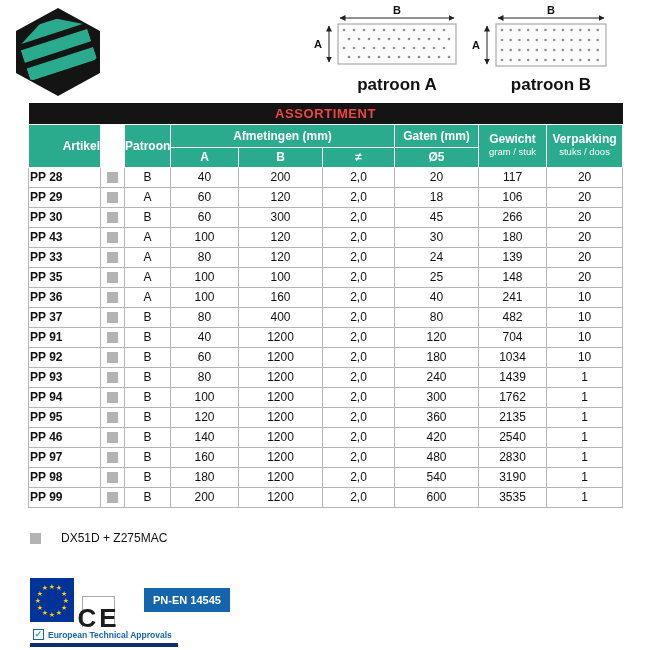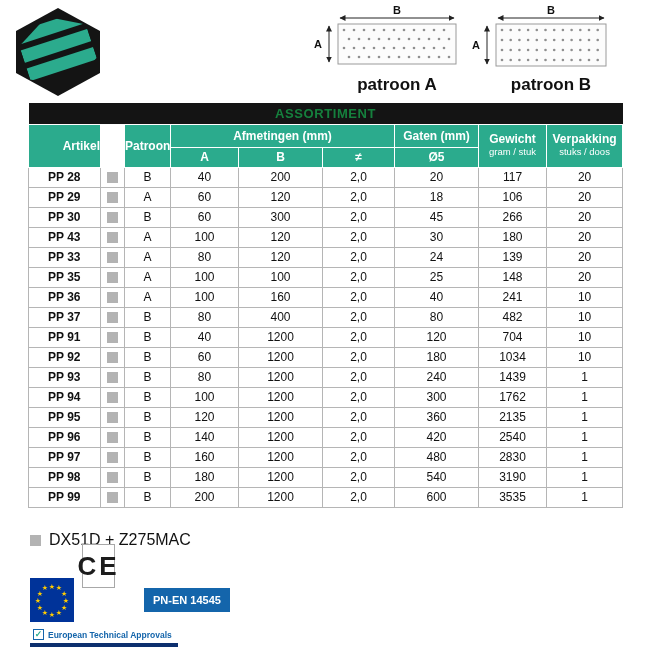--- a/index.html
+++ b/index.html
@@ -13,35 +13,35 @@
   .logo{position:absolute;left:10px;top:6px;}
 
   .diagram{position:absolute;top:4px;}
   .diagram .dlabel{font-weight:bold;font-size:17px;text-align:center;margin-top:1px;}
   #diagA{left:310px;} #diagA .dlabel{width:118px;margin-left:28px;}
   #diagB{left:468px;} #diagB .dlabel{width:110px;margin-left:28px;}
   .dimtext{font-weight:bold;font-size:11px;fill:#111;}
 
   table.assort{position:absolute;left:28px;top:103px;width:594px;border-collapse:collapse;table-layout:fixed;font-size:12px;}
   .assort th,.assort td{padding:0;}
-  .title-row th{background:var(--titlebar);color:#15803d;font-size:13px;font-weight:bold;letter-spacing:.6px;height:21px;text-align:center;}
+  .title-row th{background:var(--titlebar);color:#ef4444;font-size:13px;font-weight:bold;letter-spacing:.6px;height:21px;text-align:center;}
   .hdr th{background:var(--teal);color:#fff;font-weight:bold;border:1.5px solid #fff;font-size:12px;text-align:center;}
   .hdr1 th{height:23px;} .hdr2 th{height:20px;}
   .hdr th.ind-h{background:#fff;}
   .hdr th.left{text-align:right;padding-left:8px;}
   .sub{font-size:9.5px;font-weight:normal;line-height:1.1;}
   .hdr .main{line-height:1.15;}
   tbody td{height:20px;border:1px solid var(--grid);text-align:center;background:#fff;}
-  tbody td.artikel{text-align:left;padding-left:19px;font-weight:bold;}
+  tbody td.artikel{text-align:left;padding-left:1px;font-weight:bold;}
   .sq{display:inline-block;width:11px;height:11px;background:var(--gray-sq);vertical-align:middle;}
 
-  .legend{position:absolute;left:30px;top:531px;display:flex;align-items:center;gap:8px;font-size:16px;}
+  .legend{position:absolute;left:30px;top:531px;display:flex;align-items:center;gap:20px;font-size:12px;}
 
   .flag{position:absolute;left:30px;top:578px;}
-  .ce-box{position:absolute;left:82px;top:544px;width:33px;height:44px;border:1px solid #a8a8a8;background:#fff;
+  .ce-box{position:absolute;left:82px;top:596px;width:33px;height:44px;border:1px solid #a8a8a8;background:#fff;
           display:flex;align-items:center;justify-content:center;font-weight:bold;font-size:26px;letter-spacing:3px;color:#1c1c1c;}
   .std-box{position:absolute;left:144px;top:588px;background:var(--stdblue);color:#fff;font-size:11px;font-weight:bold;padding:6px 9px;}
 
   .eta{position:absolute;left:30px;top:627px;display:inline-flex;align-items:center;gap:4px;
        padding:2px 6px 3px 3px;border-bottom:4px solid var(--navy);background:#fff;}
   .eta .check{width:11px;height:11px;border:1px solid var(--stdblue);display:flex;align-items:center;justify-content:center;
               font-size:9px;color:var(--teal);font-weight:bold;line-height:1;background:#fff;}
   .eta .etatext{color:var(--stdblue);font-size:8.5px;font-weight:bold;white-space:nowrap;}
 </style>
 </head>
@@ -367,21 +367,21 @@
     <td><span class="sq"></span></td>
     <td>B</td>
     <td>120</td>
     <td>1200</td>
     <td>2,0</td>
     <td>360</td>
     <td>2135</td>
     <td>1</td>
   </tr>
   <tr>
-    <td class="artikel">PP 96</td>
+    <td class="artikel">PP 46</td>
     <td><span class="sq"></span></td>
     <td>B</td>
     <td>140</td>
     <td>1200</td>
     <td>2,0</td>
     <td>420</td>
     <td>2540</td>
     <td>1</td>
   </tr>
   <tr>

